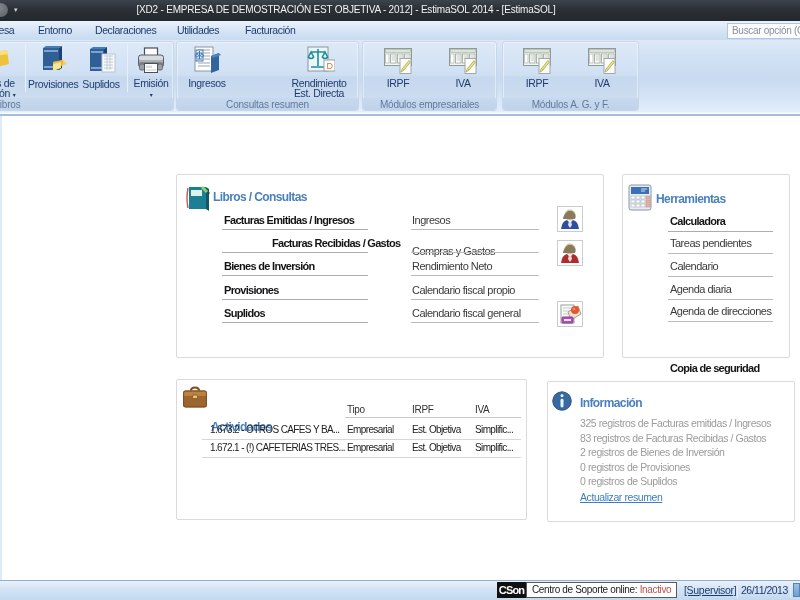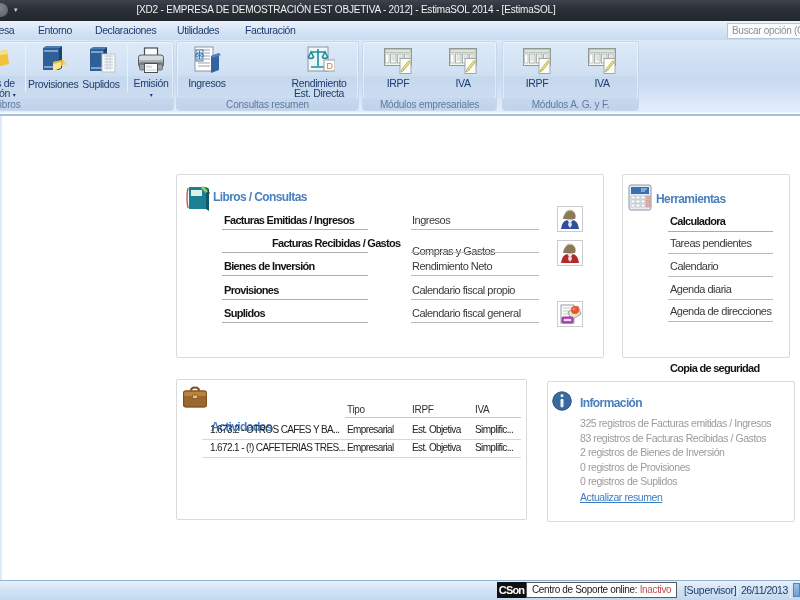--- a/index.html
+++ b/index.html
@@ -367,17 +367,17 @@
 <div class="gtext" style="left:580px; top:417px;">325 registros de Facturas emitidas / Ingresos</div>
 <div class="gtext" style="left:580px; top:431.5px;">83 registros de Facturas Recibidas / Gastos</div>
 <div class="gtext" style="left:580px; top:446px;">2 registros de Bienes de Inversión</div>
 <div class="gtext" style="left:580px; top:460.5px;">0 registros de Provisiones</div>
 <div class="gtext" style="left:580px; top:475px;">0 registros de Suplidos</div>
 <div class="gtext" style="left:580px; top:491px; color:#3c7dc1; text-decoration:underline;">Actualizar resumen</div>
 
 <div class="abs" id="statusbar"></div>
 <div class="abs" id="cson">CSon</div>
 <div class="abs" id="csobox">Centro de Soporte online: <span style="color:#c0504d;">Inactivo</span></div>
-<div class="sbtext" style="left:684px;">[Supervisor]</div>
+<div class="sbtext" style="left:684px;text-decoration:underline;">[Supervisor]</div>
 <div class="sbsep" style="left:737px;"></div>
 <div class="sbtext" style="left:741px; letter-spacing:-0.5px;">26/11/2013</div>
 <div class="sbsep" style="left:790px;"></div>
 <div class="abs" style="left:793px; top:583px; width:7px; height:14px; background:linear-gradient(#9dc1e4,#6d9fd0); border:1px solid #5584b4;"></div>
 
 </body></html>

